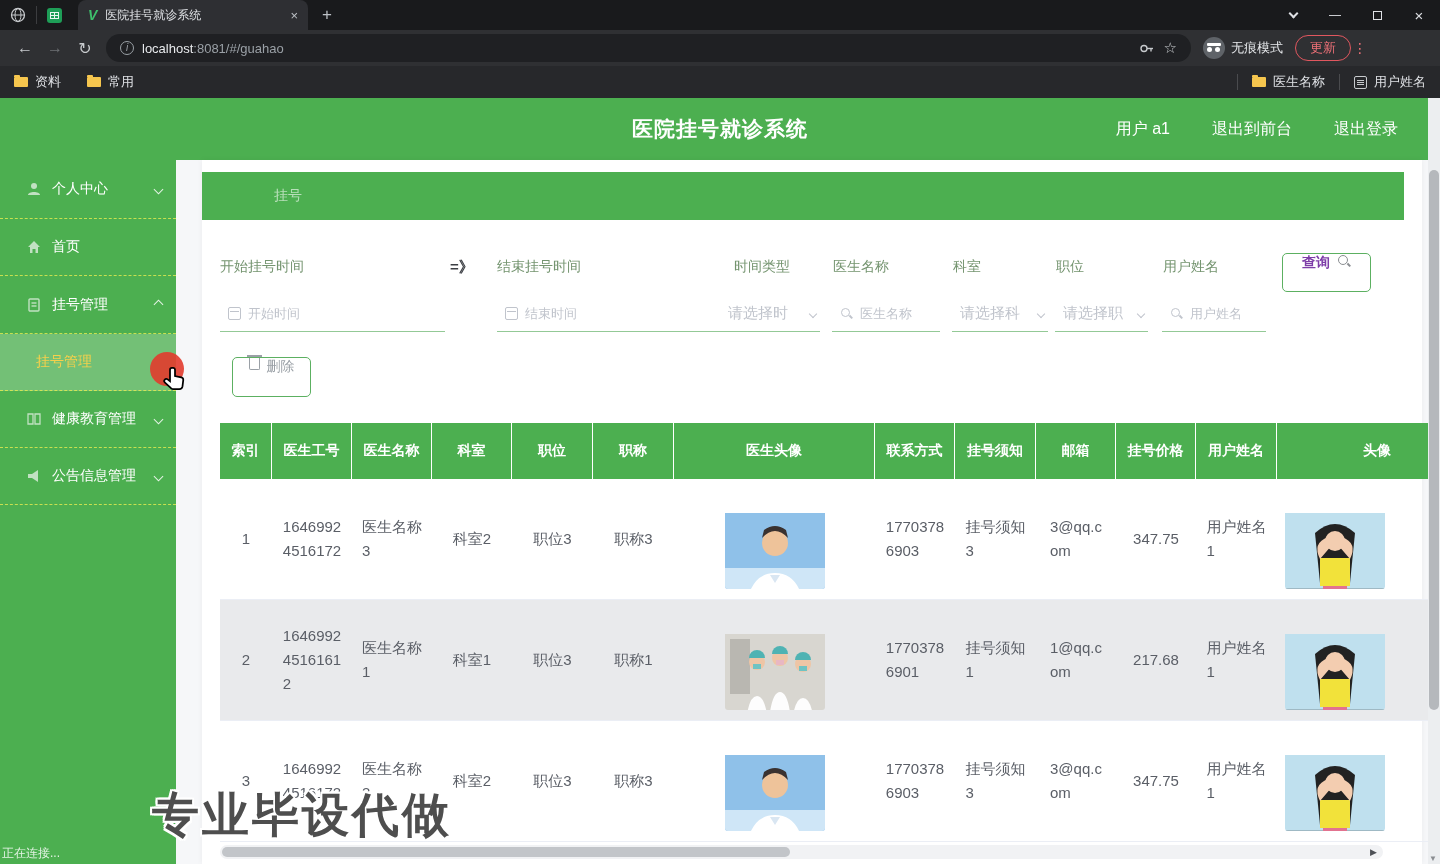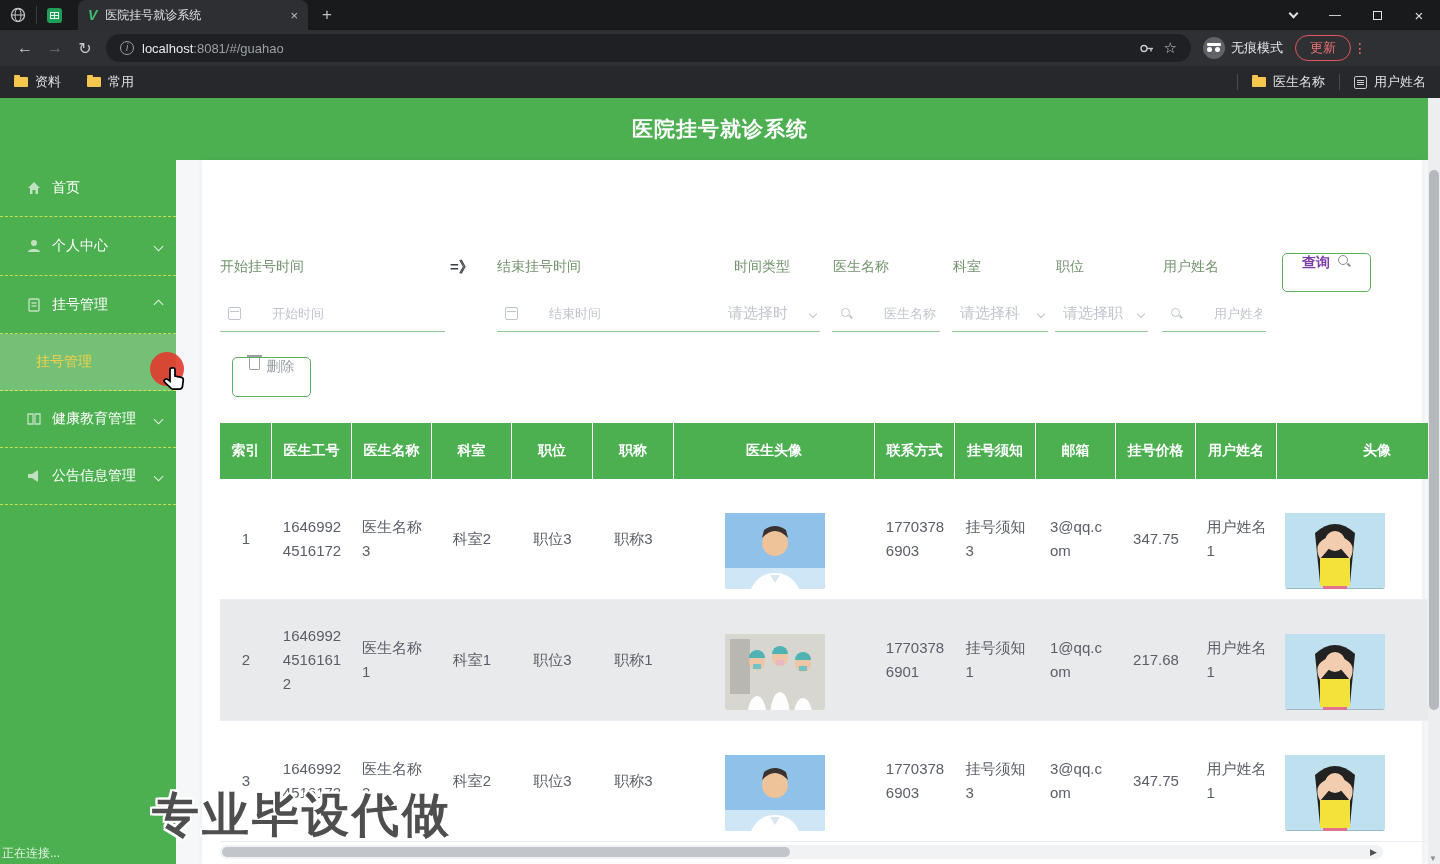--- a/index.html
+++ b/index.html
@@ -71,21 +71,21 @@
   .conn-status { position:absolute; left:2px; bottom:2px; color:rgba(255,255,255,.85); font-size:12px; }
 
   
   .main-bg { left:176px; top:160px; width:1252px; height:704px; background:#f6f7f9; }
   .card { left:202px; top:160px; width:1220px; height:704px; background:#fff; box-shadow:0 0 6px rgba(0,0,0,.05); }
   .banner { left:202px; top:172px; width:1202px; height:48px; background:#4caf50; display:flex; align-items:center; padding-left:72px; }
   .banner-text { color:rgba(255,255,255,.6); font-size:14px; }
 
   .f-label { top:258px; font-size:14px; color:#74946f; white-space:nowrap; }
   .f-ctrl { top:296px; height:36px; display:flex; align-items:center; gap:7px; border-bottom:1px solid #93c996; padding:0 4px 0 8px; }
-  .f-ctrl input { border:none; outline:none; background:transparent; font-size:13px; color:#404040; width:100%; min-width:0; font-family:inherit;margin-left:24px; }
+  .f-ctrl input { border:none; outline:none; background:transparent; font-size:13px; color:#404040; width:100%; min-width:0; font-family:inherit; }
   .f-ctrl input::placeholder { color:#c0c4cc; }
   .ph { font-size:15px; color:#c0c4cc; white-space:nowrap; overflow:hidden; flex:1; }
   .g-ico { flex:none; width:13px; height:13px; }
   .cal { border:1px solid #c0c4cc; border-radius:2px; position:relative; }
   .cal::after { content:""; position:absolute; left:1px; top:3px; width:9px; height:1px; background:#c0c4cc; }
   .mag { position:relative; }
   .mag::before { content:""; position:absolute; left:1px; top:1px; width:7px; height:7px; border:1.5px solid #c0c4cc; border-radius:50%; }
   .mag::after { content:""; position:absolute; left:9px; top:9px; width:4px; height:1.5px; background:#c0c4cc; transform:rotate(45deg); }
   .sel-chev { margin-left:auto; flex:none; width:6px; height:6px; border-right:1.5px solid #c0c4cc; border-bottom:1.5px solid #c0c4cc; transform:rotate(45deg); }
   .arrow-sep { top:258px; font-size:15px; color:#3c3f44; font-weight:bold; }
@@ -205,40 +205,45 @@
       <span class="bm-sep"></span>
       <span class="bm" style="margin-right:0">
         <span class="rlist"></span>
         <span class="bm-label">用户姓名</span>
       </span>
     </span>
   </div>
 
   <div class="abs app-header">
     <div class="app-title">医院挂号就诊系统</div>
+    <div class="hdr-links">
+      <span class="hdr-link">用户 a1</span>
+      <span class="hdr-link">退出到前台</span>
+      <span class="hdr-link">退出登录</span>
+    </div>
   </div>
 
   <div class="abs sidebar">
-    <div class="side-item">
-      <span class="side-ico">
-          <svg viewBox="0 0 16 16">
-            <path d="M8 2 L14 8 H12 V14 H9.5 V10 H6.5 V14 H4 V8 H2 Z" fill="#e8f2e8"></path>
-          </svg>
-        </span>
-      <span>首页</span>
-    </div>
     <div class="side-item" style="height:59px">
       <span class="side-ico">
           <svg viewBox="0 0 16 16">
             <circle cx="8" cy="5" r="3" fill="#e8f2e8"></circle>
             <path d="M2 14 c0-4 12-4 12 0 Z" fill="#e8f2e8"></path>
           </svg>
         </span>
       <span>个人中心</span>
       <span class="side-chev chev-down"></span>
+    </div>
+    <div class="side-item">
+      <span class="side-ico">
+          <svg viewBox="0 0 16 16">
+            <path d="M8 2 L14 8 H12 V14 H9.5 V10 H6.5 V14 H4 V8 H2 Z" fill="#e8f2e8"></path>
+          </svg>
+        </span>
+      <span>首页</span>
     </div>
     <div class="side-item" style="height:58px">
       <span class="side-ico">
           <svg viewBox="0 0 16 16">
             <rect x="3" y="2" width="10" height="12" rx="1" fill="none" stroke="#e8f2e8" stroke-width="1.4"></rect>
             <line x1="5.5" y1="6" x2="10.5" y2="6" stroke="#e8f2e8" stroke-width="1.4"></line>
             <line x1="5.5" y1="9" x2="10.5" y2="9" stroke="#e8f2e8" stroke-width="1.4"></line>
           </svg>
         </span>
       <span>挂号管理</span>
@@ -263,20 +268,23 @@
           </svg>
         </span>
       <span>公告信息管理</span>
       <span class="side-chev chev-down"></span>
     </div>
     <span class="conn-status">正在连接...</span>
   </div>
 
   <div class="abs main-bg"></div>
   <div class="abs card"></div>
+  <div class="abs banner">
+    <span class="banner-text">挂号</span>
+  </div>
 
   <span class="abs f-label" style="left:220px">开始挂号时间</span>
   <div class="abs f-ctrl" style="left:220px;width:225px">
     <span class="g-ico cal"></span>
     <input placeholder="开始时间" style="">
   </div>
   <span class="abs arrow-sep" style="left:450px">=》</span>
   <span class="abs f-label" style="left:497px">结束挂号时间</span>
   <div class="abs f-ctrl" style="left:497px;width:225px">
     <span class="g-ico cal"></span>

